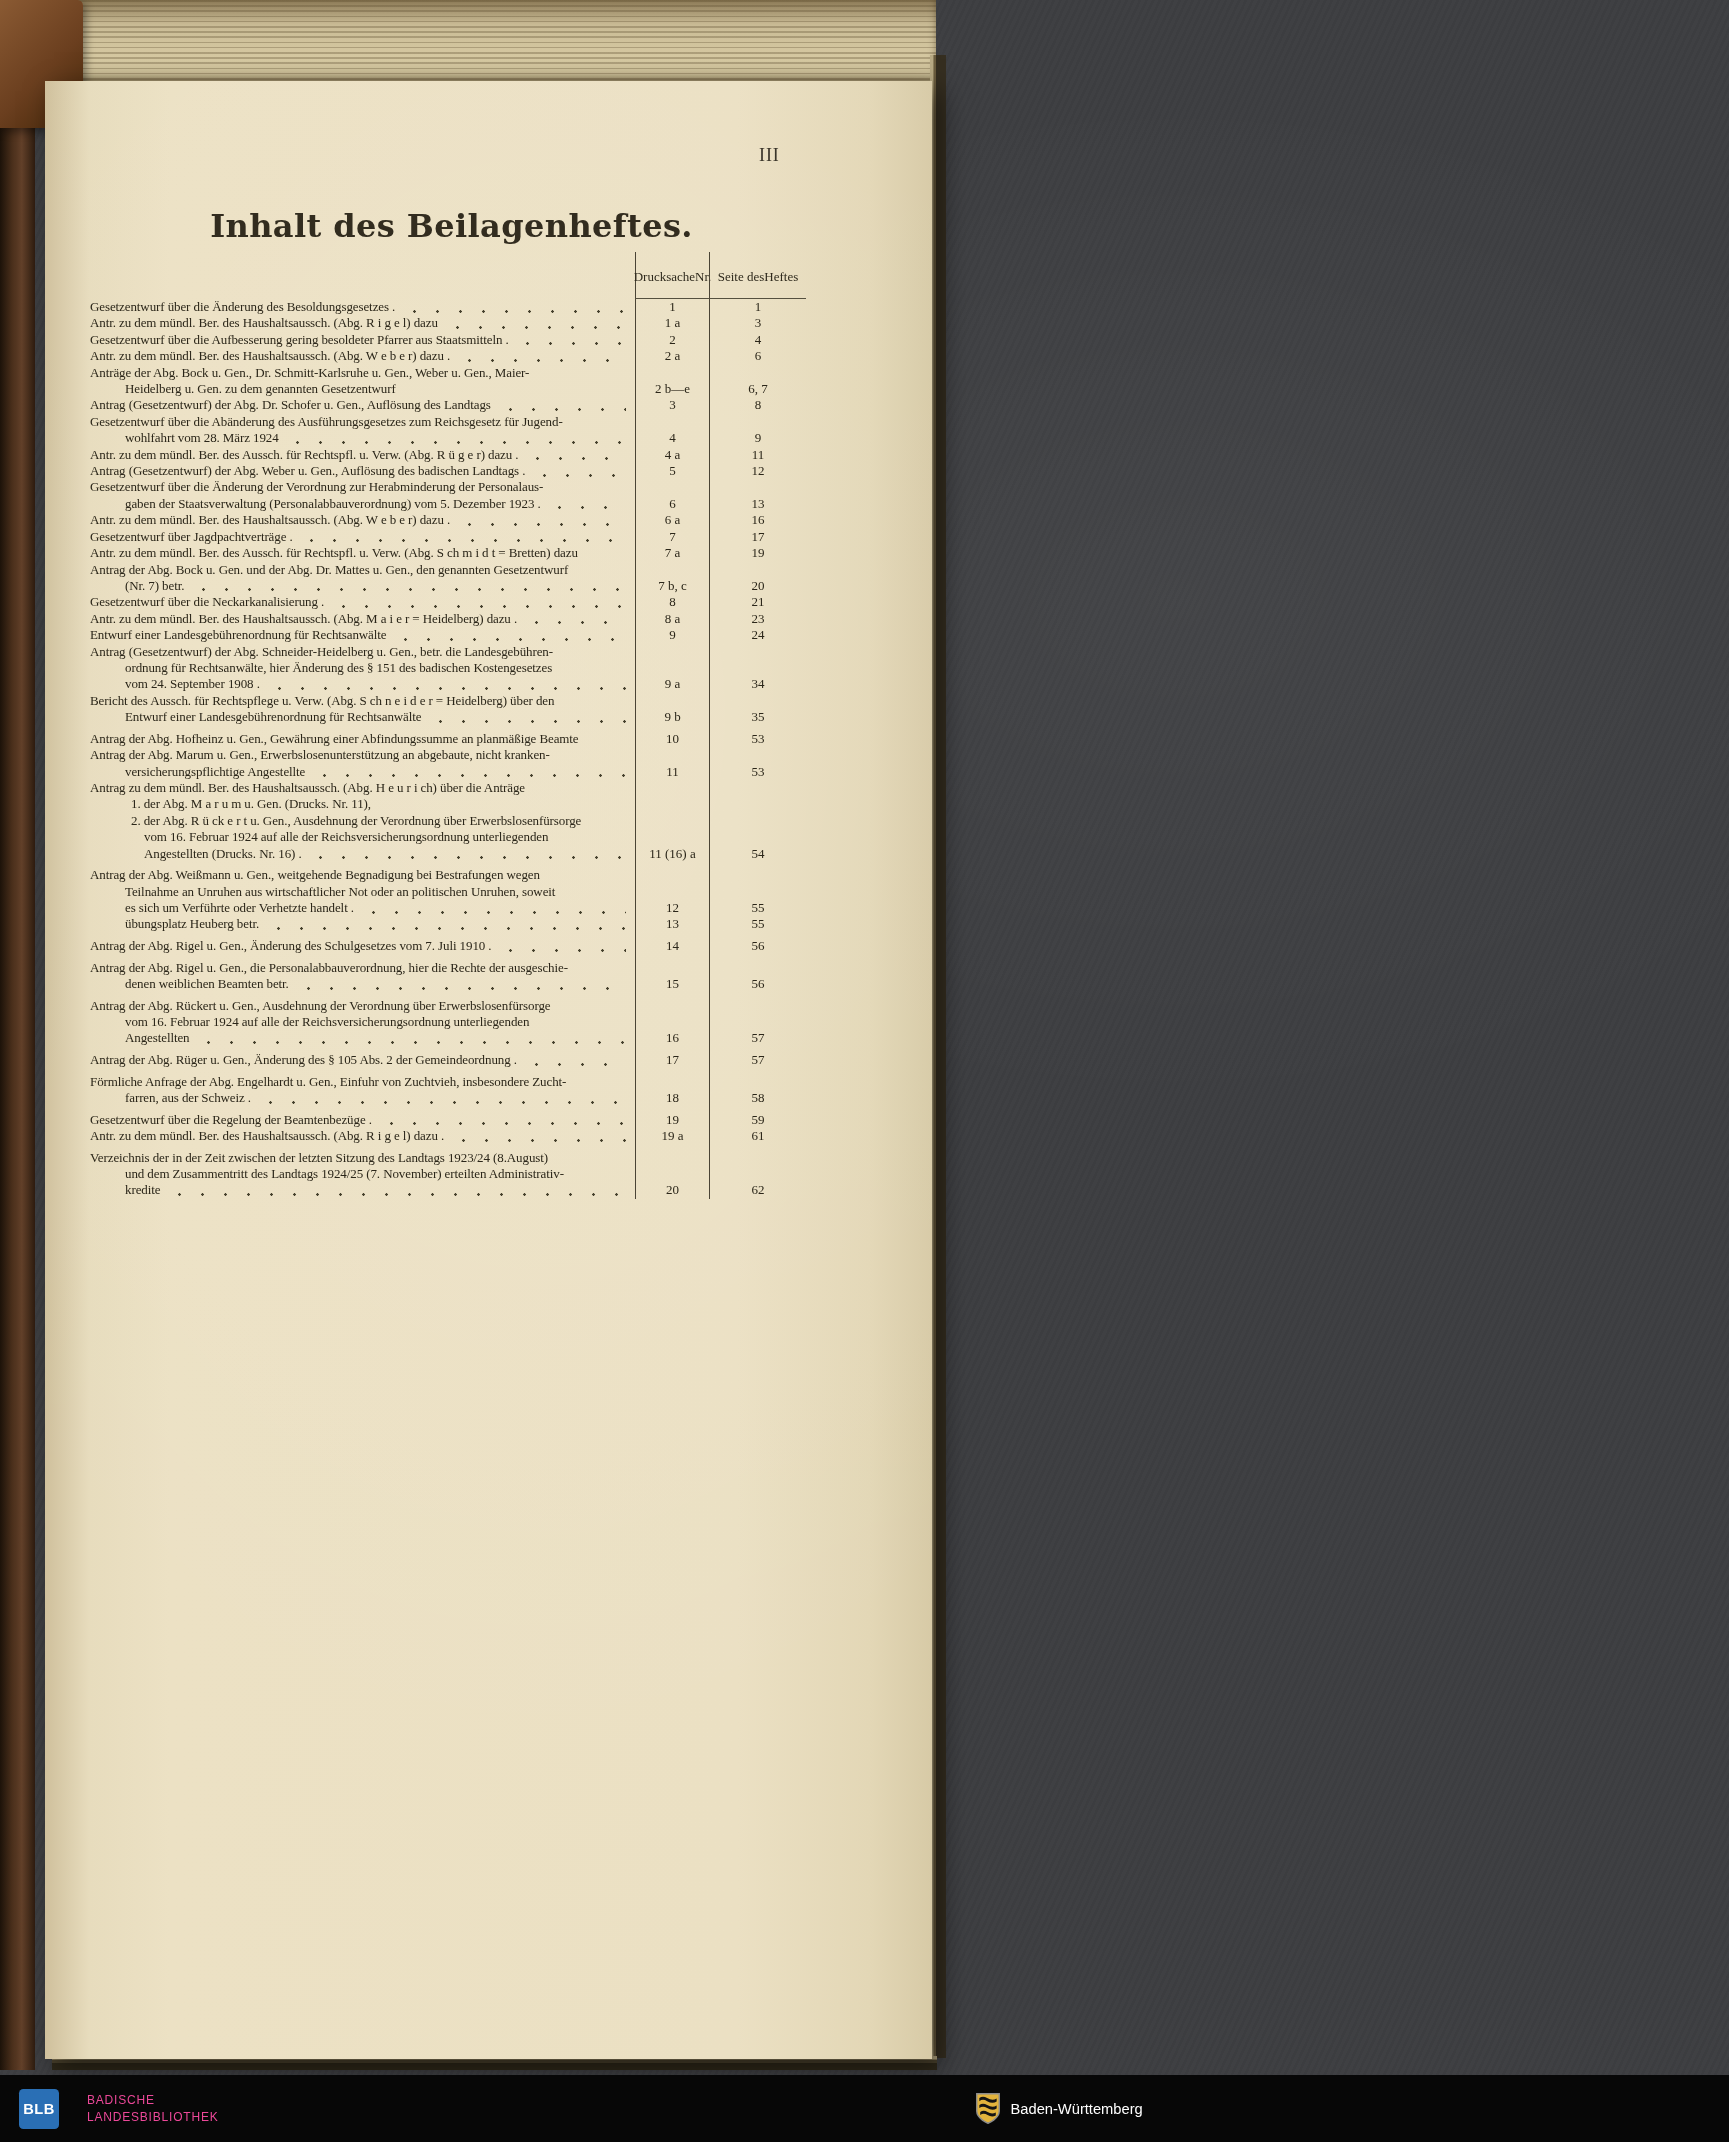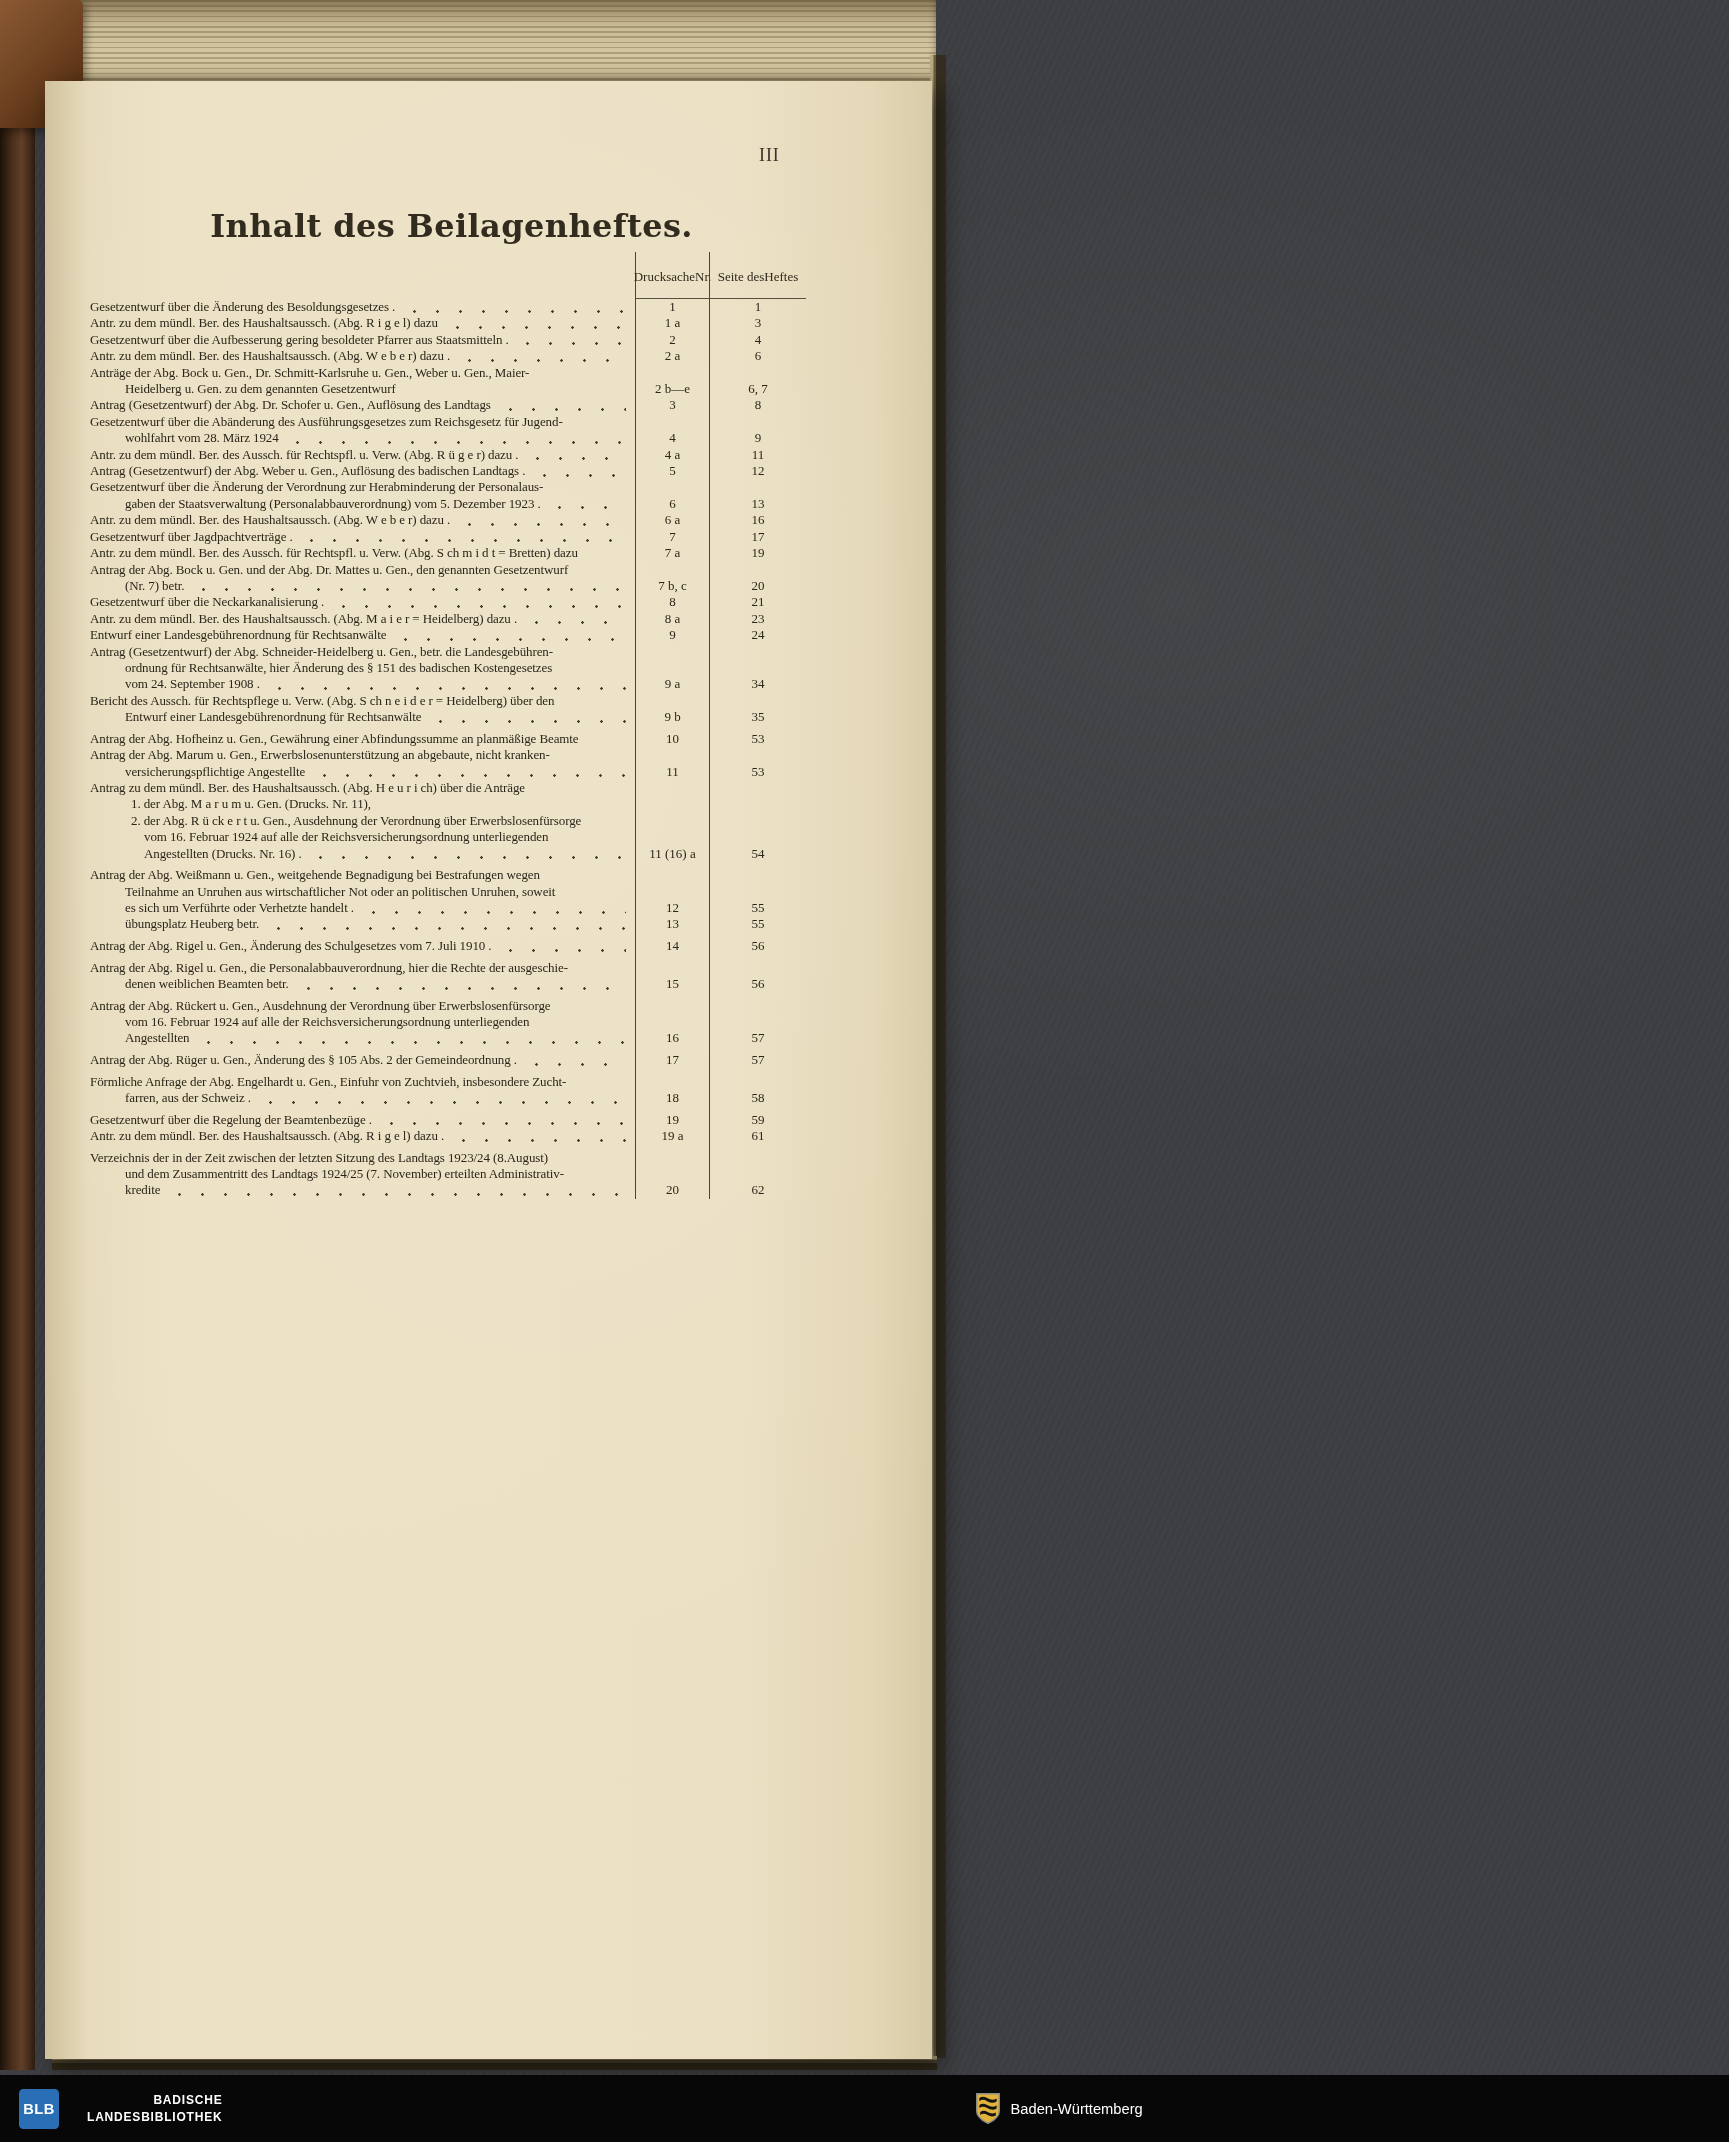--- a/index.html
+++ b/index.html
@@ -99,21 +99,21 @@
   .footer{
     position:absolute;left:0;top:2075px;width:1729px;height:67px;background:#070707;
     display:flex;align-items:center;font-family:"Liberation Sans",sans-serif;
   }
   .blb{display:flex;align-items:center;gap:28px;margin-left:19px;cursor:pointer;}
   .blb-badge{
     width:40px;height:40px;border-radius:4.3px;background:#2a6fb5;color:#fff;
     font-weight:bold;font-size:14.7px;display:flex;align-items:center;justify-content:center;
     letter-spacing:0.4px;
   }
-  .blb-name{color:#ffffff;font-weight:bold;font-size:12px;line-height:1.35;letter-spacing:0.8px;text-align:right;}
+  .blb-name{color:#ec4899;font-weight:normal;font-size:12px;line-height:1.35;letter-spacing:0.8px;}
   .bw{position:absolute;left:975px;top:0;height:67px;display:flex;align-items:center;gap:9.5px;cursor:pointer;}
   .crest{width:26px;height:33px;display:block;}
   .bw-name{color:#fff;font-size:14.7px;}
 </style>
 </head>
 <body>
 
 <div class="bg-texture"></div>
 
 <div class="book">

